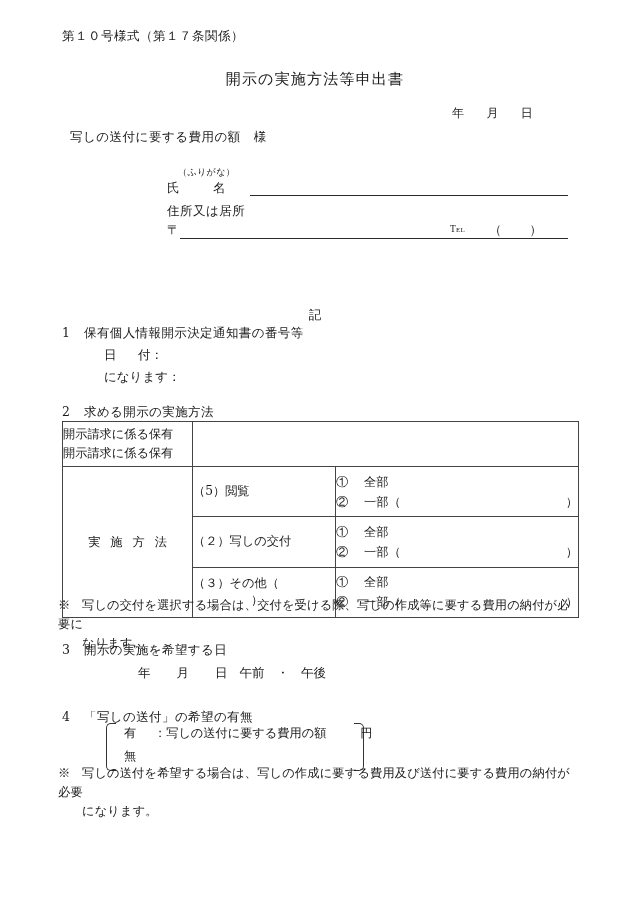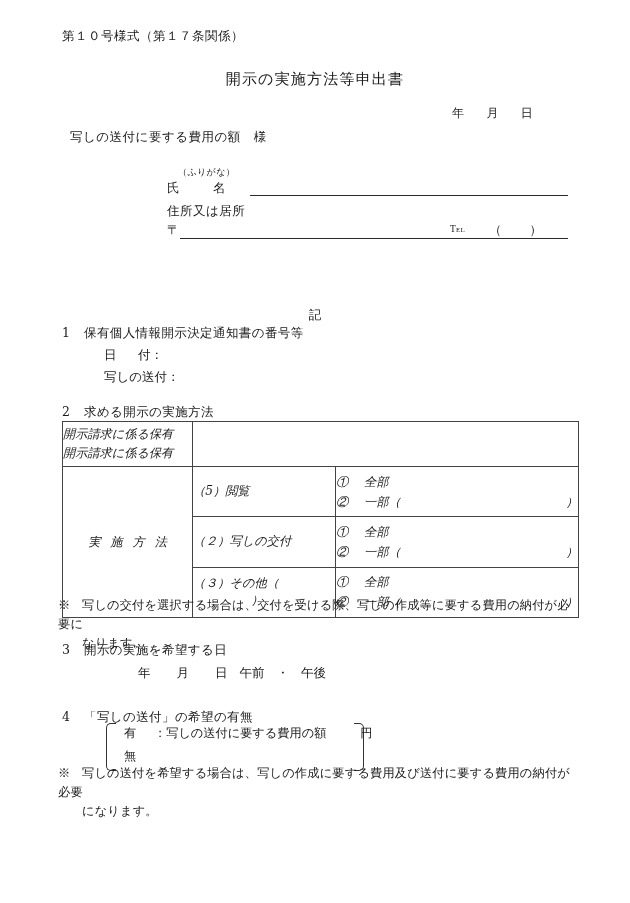--- a/index.html
+++ b/index.html
@@ -145,21 +145,20 @@
     left: 62px; top: 421px;
     width: 516px;
     border-collapse: collapse;
     table-layout: fixed;
     font-size: 12.2px;
   }
   #method-table td {
     border: 1px solid #444;
     padding: 0;
     vertical-align: middle;
-    font-style: italic;
   }
   .col-a { width: 130px; }
   .col-b { width: 143px; }
   .col-c { width: 243px; }
 
   .name-cell {
     height: 44px;
     line-height: 19px;
     padding: 4px 7px;
     vertical-align: top;
@@ -291,21 +290,21 @@
   </div>
 
   <div class="abs jp" id="ki-mark">記</div>
 
   <div class="abs jp" id="sec1-title">
     <span class="num">1</span><span>保有個人情報開示決定通知書の番号等</span>
   </div>
   <div class="abs jp" id="sec1-date">
     <span class="wide">日</span><span>付：</span>
   </div>
-  <div class="abs jp" id="sec1-docno">写しの送付：</div>
+  <div class="abs jp" id="sec1-docno">になります：</div>
 
   <div class="abs jp" id="sec2-title">
     <span class="num">2</span><span>求める開示の実施方法</span>
   </div>
 
   <table id="method-table" class="jp">
     <colgroup>
       <col class="col-a">
         <col class="col-b">
         <col class="col-c">

